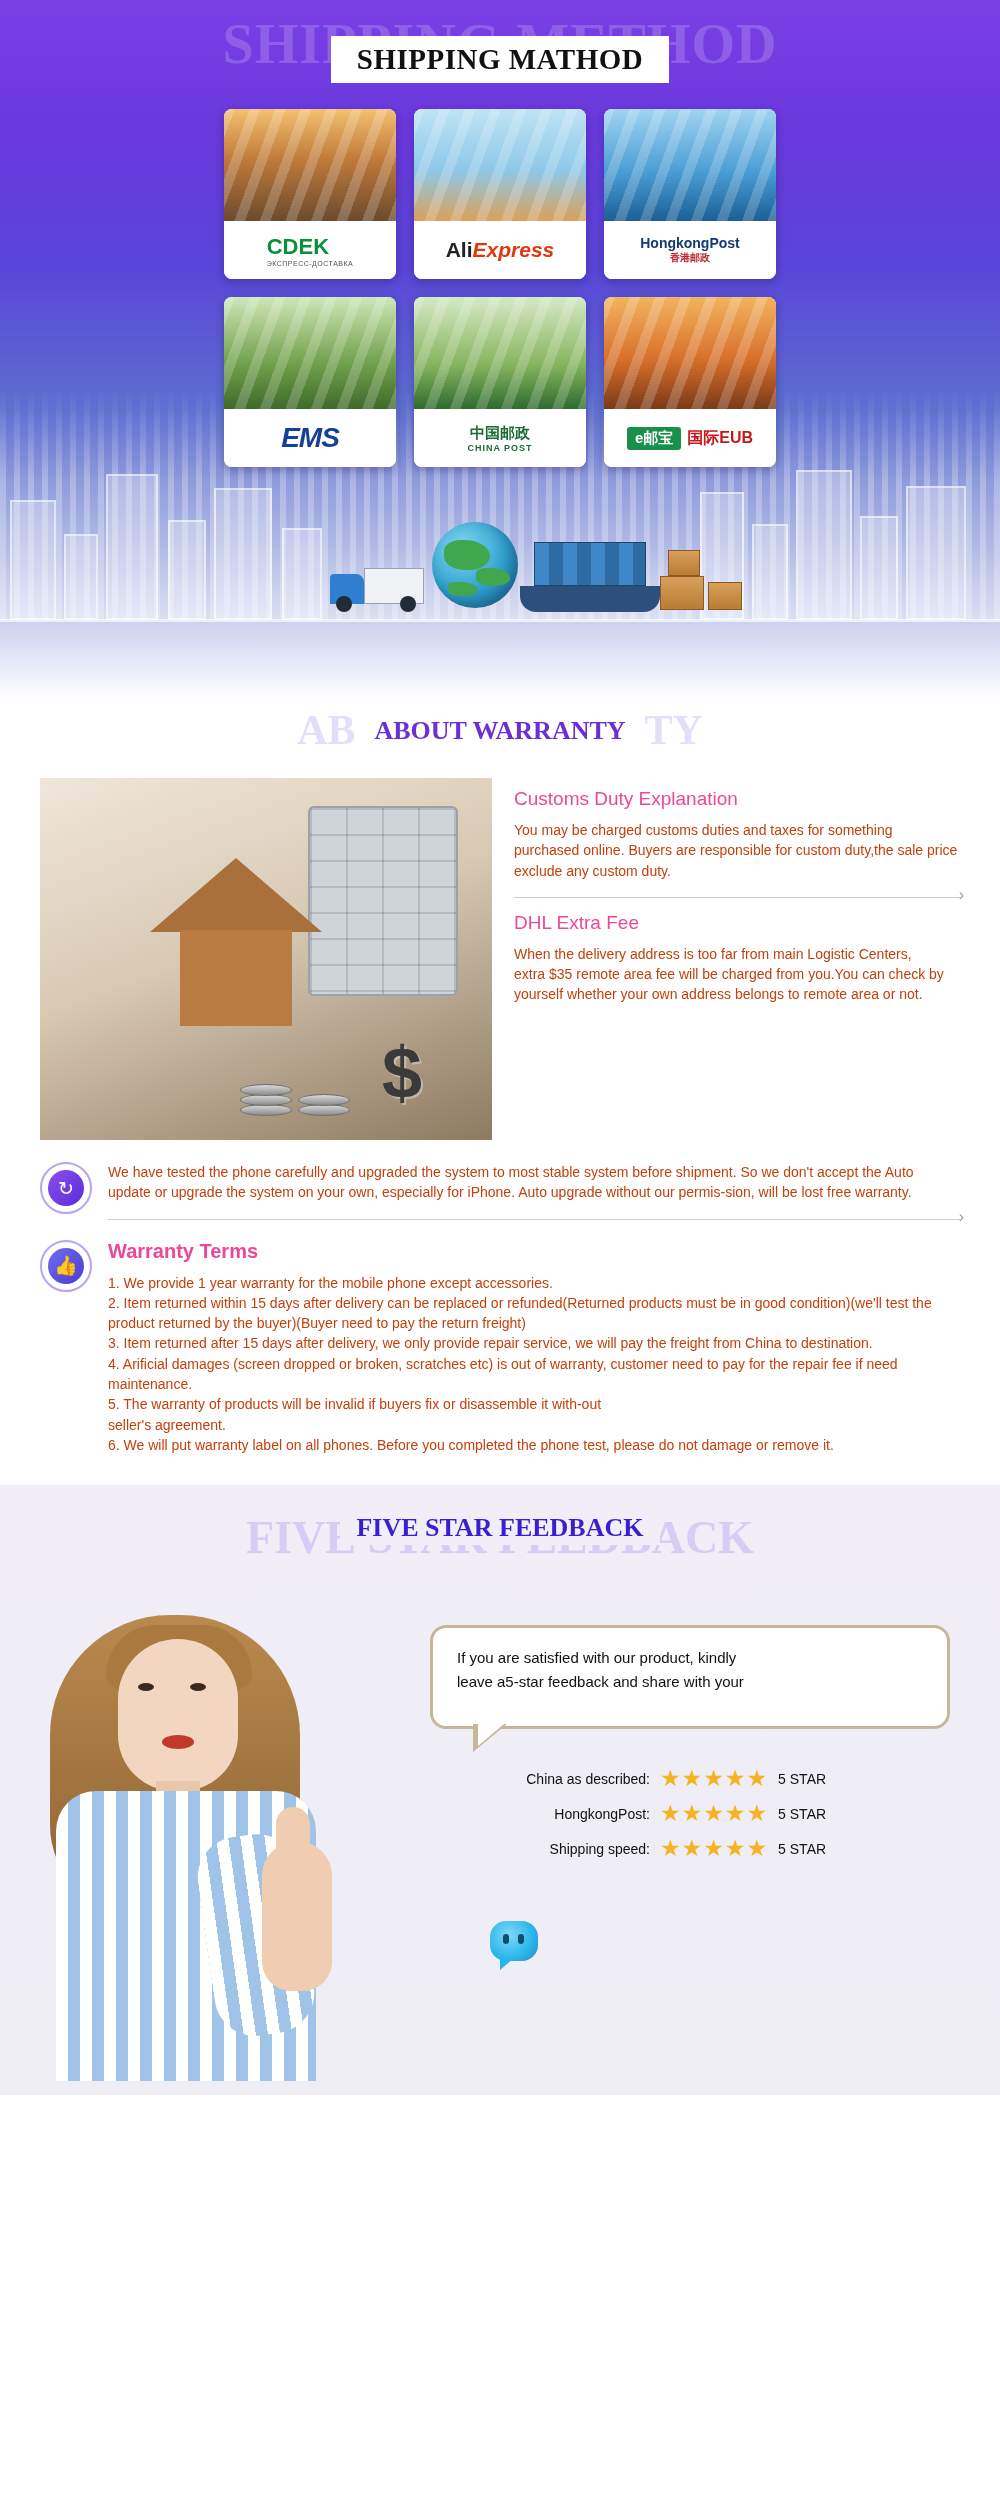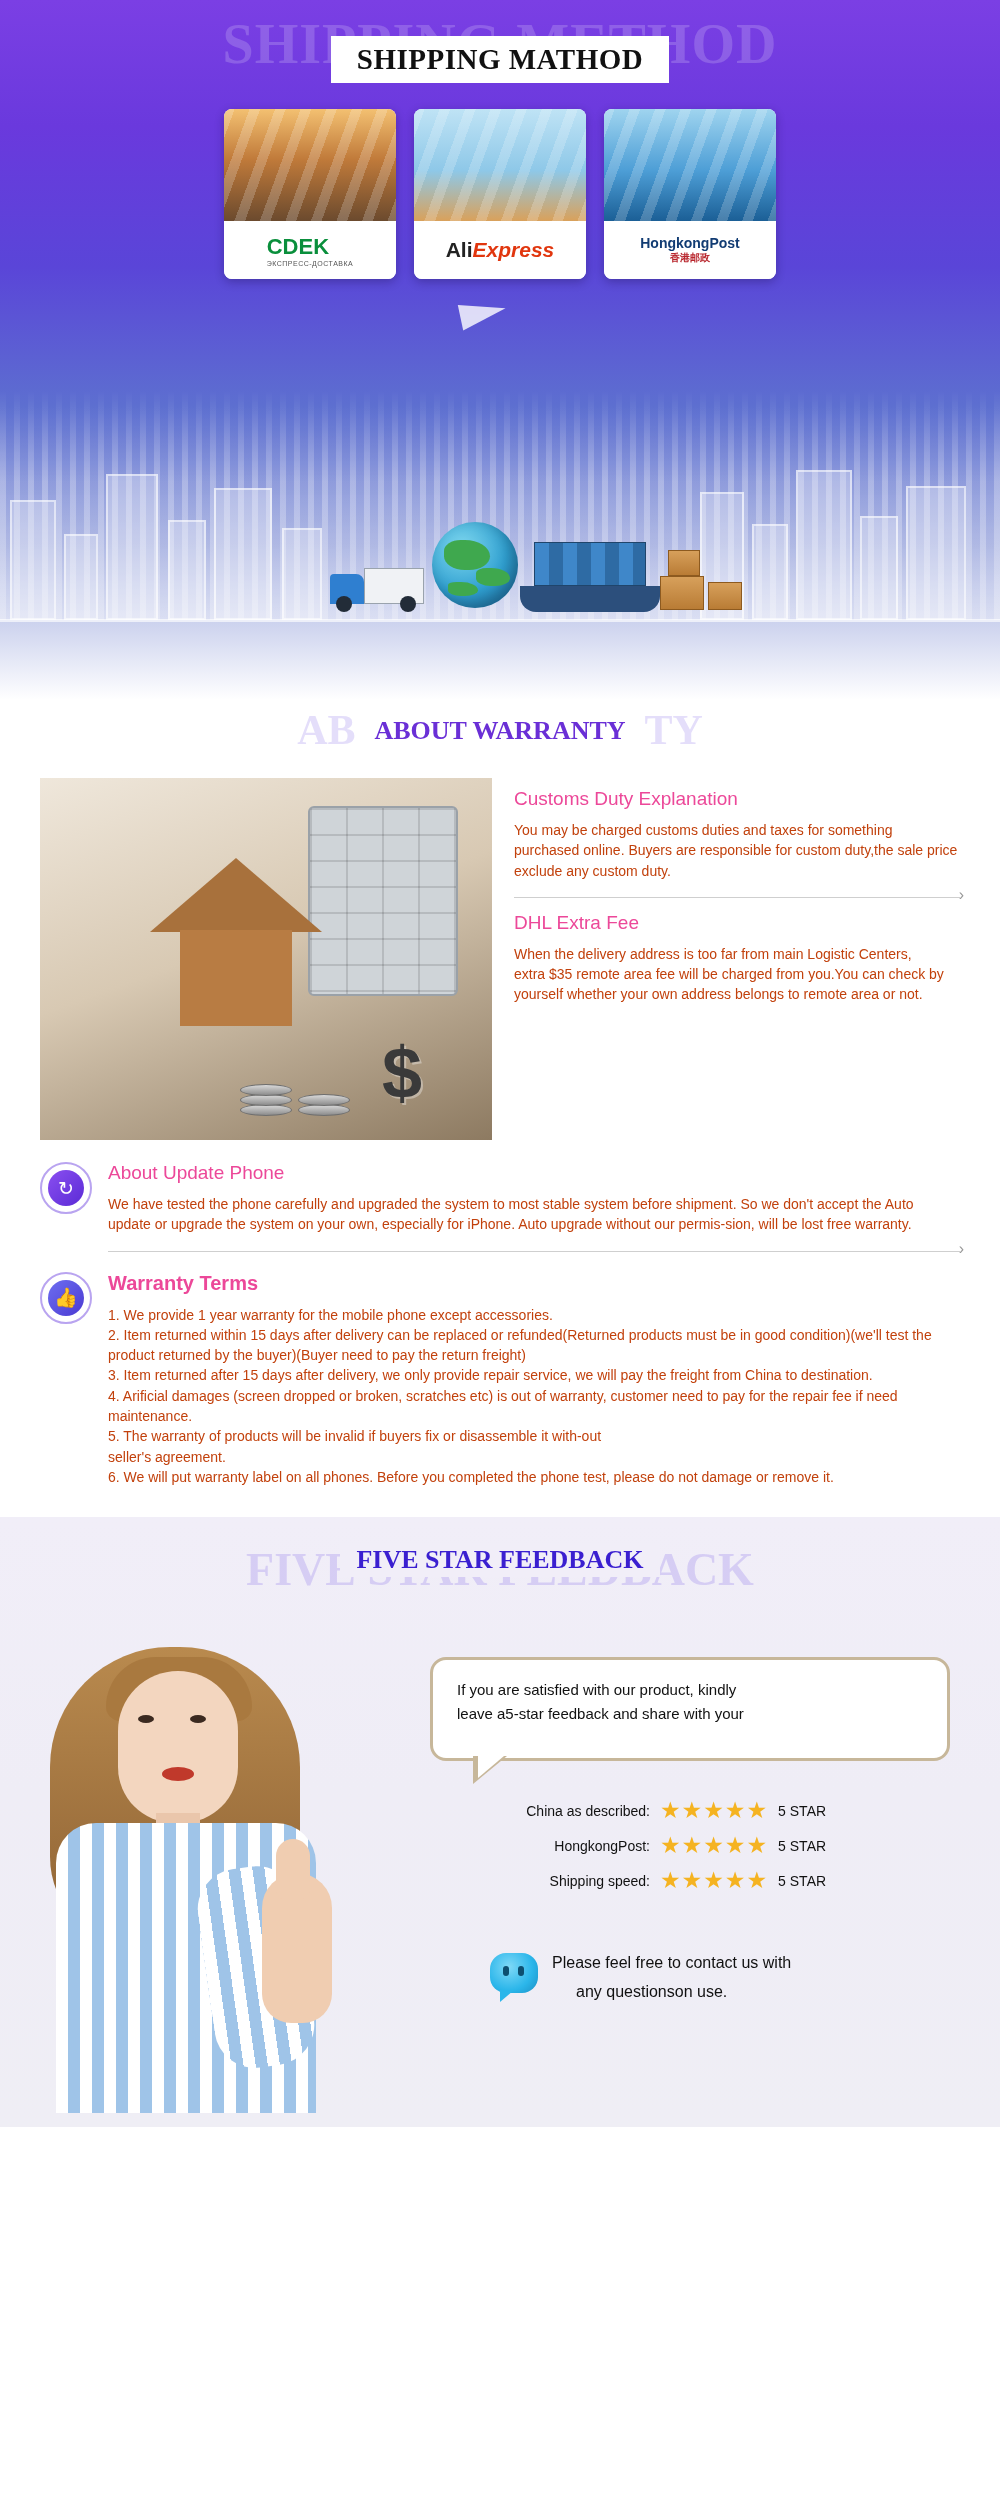--- a/index.html
+++ b/index.html
@@ -385,20 +385,46 @@
       <div class="carrier-photo ph-hk ph-lines"></div>
       <div class="carrier-logo">
         <div class="logo-hk">
           <span>HongkongPost</span>
           <em>香港邮政</em>
         </div>
       </div>
     </div>
   </div>
 
+  <div class="carriers-row2">
+    <div class="carrier-card">
+      <div class="carrier-photo ph-ems ph-lines"></div>
+      <div class="carrier-logo">
+        <div class="logo-ems">EMS</div>
+      </div>
+    </div>
+    <div class="carrier-card">
+      <div class="carrier-photo ph-cp ph-lines"></div>
+      <div class="carrier-logo">
+        <div class="logo-cp">
+          <span>中国邮政</span>
+          <em>CHINA POST</em>
+        </div>
+      </div>
+    </div>
+    <div class="carrier-card">
+      <div class="carrier-photo ph-eub ph-lines"></div>
+      <div class="carrier-logo">
+        <div class="logo-eub">
+          <span class="e">e邮宝</span>
+          <span class="cn">国际EUB</span>
+        </div>
+      </div>
+    </div>
+  </div>
 </section>
 
 <section class="warranty-section">
   <div class="section-title-wrap">
     <div class="ghost-title-2">ABOUT WARRANTY</div>
     <div class="purple-title">ABOUT WARRANTY</div>
   </div>
 
   <div class="duty-row">
     <div class="duty-photo">
@@ -422,21 +448,20 @@
       <p class="body" style="white-space:pre-line">When the delivery address is too far from main Logistic Centers,
 extra $35 remote area fee will be charged from you.You can check by yourself whether your own address belongs to remote area or not.</p>
     </div>
   </div>
 
   <div class="icon-block">
     <div class="round-icon">
       <div class="inner inner-purple">↻</div>
     </div>
     <div style="flex:1">
-      <h3 class="blk">About Update Phone</h3>
       <p class="body">We have tested the phone carefully and upgraded the system to most stable system before shipment. So we don't accept the Auto update or upgrade the system on your own, especially for iPhone. Auto upgrade without our permis-sion, will be lost free warranty.</p>
       <div class="thin-sep"></div>
     </div>
   </div>
 
   <div class="icon-block" style="padding-top:6px">
     <div class="round-icon">
       <div class="inner inner-blue">👍</div>
     </div>
     <div style="flex:1">
@@ -492,18 +517,14 @@
       <div class="stars">★★★★★</div>
       <div class="rating-value">5 STAR</div>
     </div>
   </div>
 
   <div class="contact-row">
     <div class="chat-icon">
         <i class="l"></i>
         <i class="r"></i>
       </div>
-    <div class="contact-text">
-      <span>Please feel free to contact us with</span>
-      <span class="l2">any questionson use.</span>
-    </div>
   </div>
 </section>
 
 </body></html>

